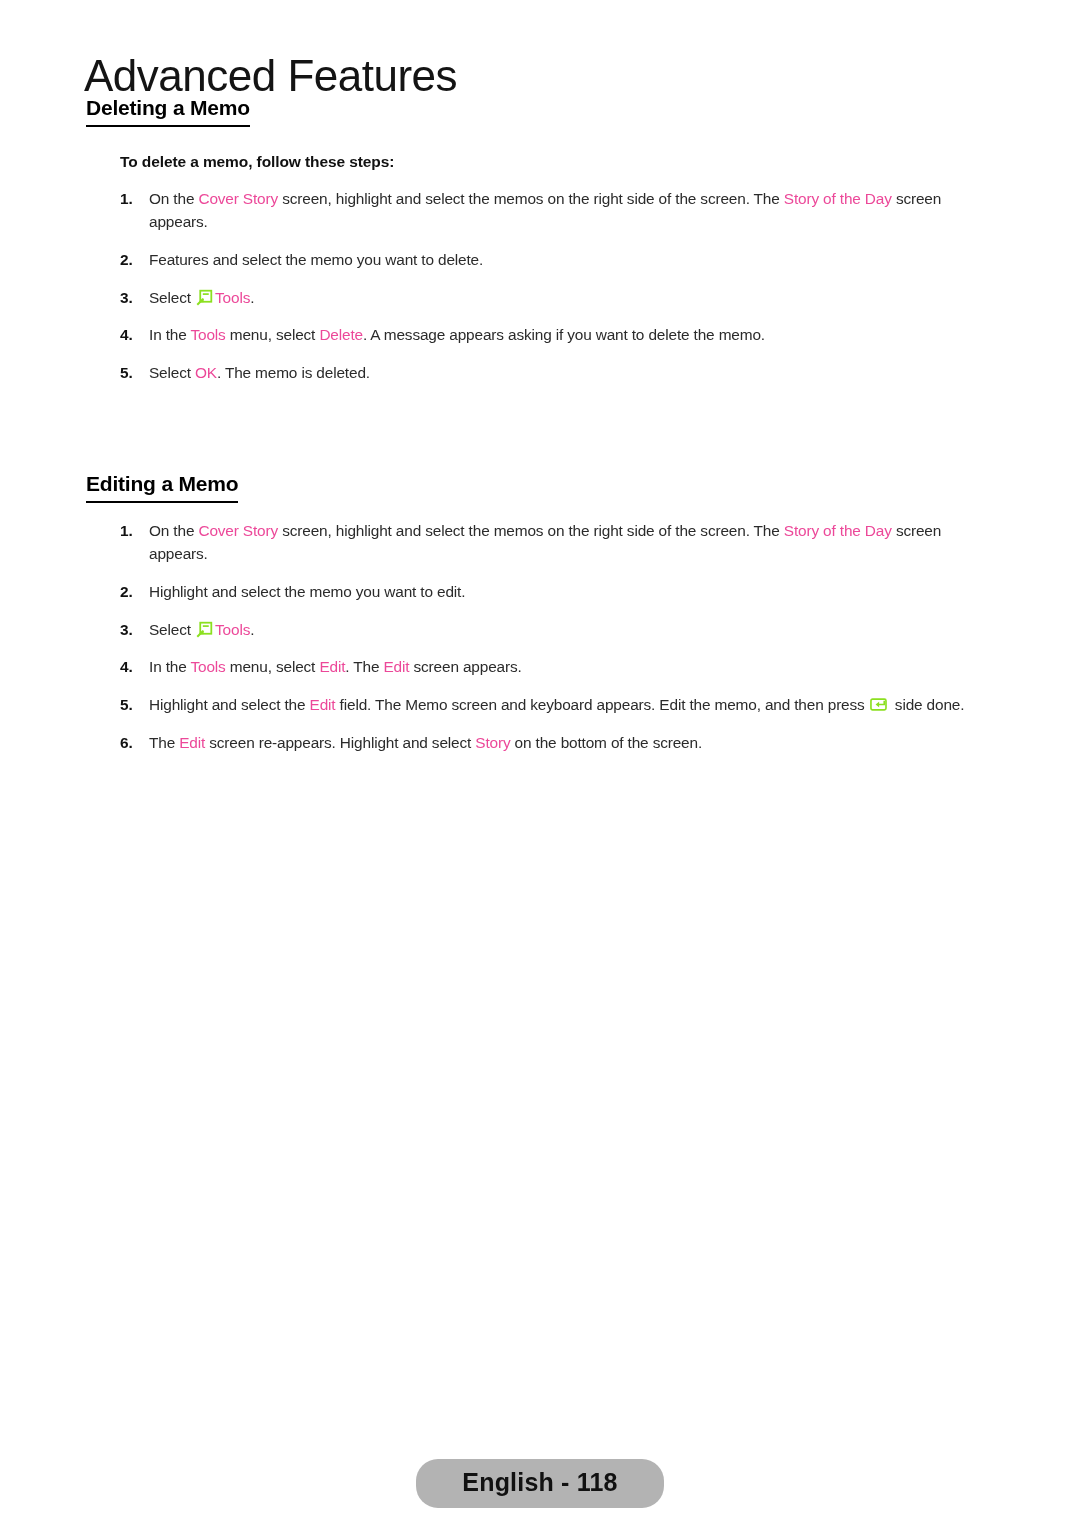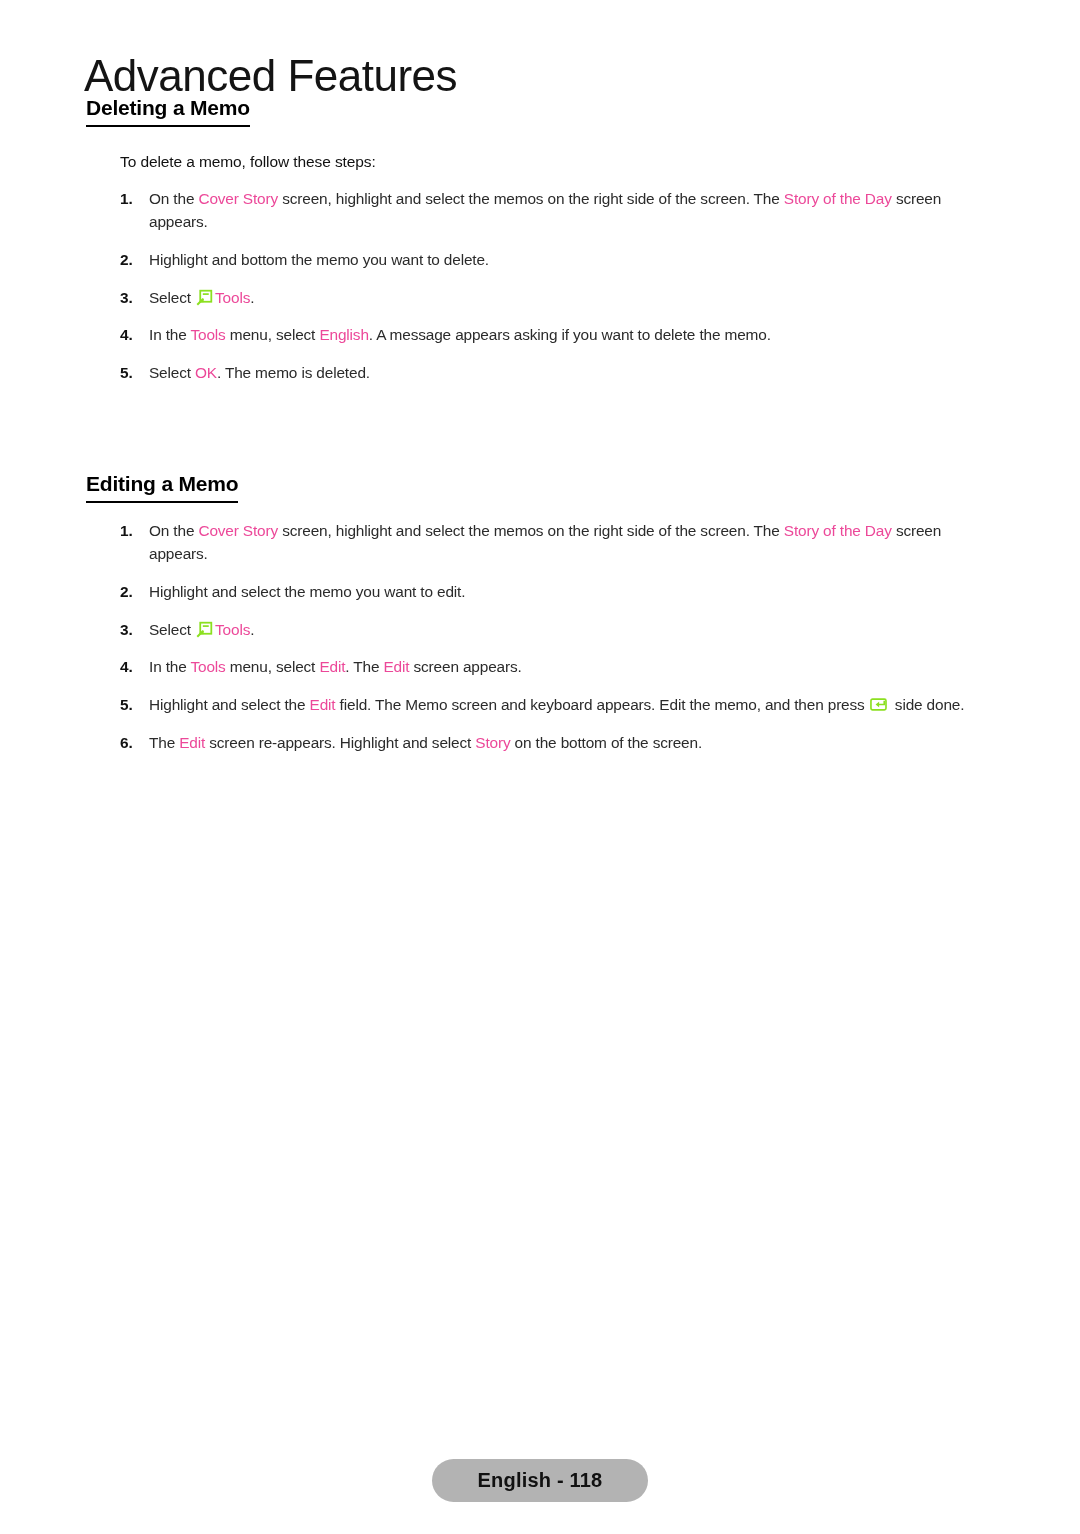--- a/index.html
+++ b/index.html
@@ -56,21 +56,21 @@
     letter-spacing: -0.2px;
     padding-bottom: 5px;
     border-bottom: 2px solid #000000;
     line-height: 1.15;
   }
 
   .section-lead {
     margin-left: 120px;
     margin-top: 26px;
     font-size: 15.5px;
-    font-weight: normal;
+    font-weight: bold;
     color: #111111;
     letter-spacing: -0.1px;
   }
 
   
   .steps {
     margin: 0;
     padding: 0;
     list-style: none;
     margin-top: 17px;
@@ -112,48 +112,48 @@
     position: absolute;
     left: 0;
     top: 1459px;
     width: 1080px;
     display: flex;
     justify-content: center;
   }
   .page-pill {
     background: #b3b3b3;
     color: #111111;
-    font-size: 20px;
+    font-size: 25px;
     font-weight: bold;
     letter-spacing: 0.2px;
     border-radius: 22px;
     padding: 10px 46px 11px 46px;
     line-height: 1.1;
   }
 </style>
 </head>
 <body>
 
 <div class="page">
 
   <div class="chapter-title">Advanced Features</div>
 
   <div class="section" id="section-0">
     <div class="section-heading">Deleting a Memo</div>
     <div class="section-lead">To delete a memo, follow these steps:</div>
     <ol class="steps">
         <li class="step"><span class="step-num">1.</span><span>On the </span><span class="lnk">Cover Story</span><span> screen, highlight and select the memos on the right side of the screen. The </span><span class="lnk">Story of the Day</span><span> screen appears.</span></li>
-        <li class="step"><span class="step-num">2.</span><span>Highlight and bottom the memo you want to delete.</span></li>
+        <li class="step"><span class="step-num">2.</span><span>Features and select the memo you want to delete.</span></li>
         <li class="step"><span class="step-num">3.</span><span>Select </span><svg viewBox="0 0 20 20" class="icon-inline tools-icon">
             <rect x="5" y="2" width="13" height="13" fill="none" stroke="#8CE020" stroke-width="2.1"></rect>
             <rect x="8" y="5" width="7" height="2" fill="#8CE020"></rect>
             <path d="M1.5 18.5 L9 11 L9 15.5 L5 15.5 Z" fill="#8CE020"></path>
             <path d="M1.5 18.5 L8.5 11.5" stroke="#8CE020" stroke-width="2.4"></path>
           </svg><span class="lnk">Tools</span><span>.</span></li>
-        <li class="step"><span class="step-num">4.</span><span>In the </span><span class="lnk">Tools</span><span> menu, select </span><span class="lnk">English</span><span>. A message appears asking if you want to delete the memo.</span></li>
+        <li class="step"><span class="step-num">4.</span><span>In the </span><span class="lnk">Tools</span><span> menu, select </span><span class="lnk">Delete</span><span>. A message appears asking if you want to delete the memo.</span></li>
         <li class="step"><span class="step-num">5.</span><span>Select </span><span class="lnk">OK</span><span>. The memo is deleted.</span></li>
       </ol>
   </div>
 
   <div class="section" id="section-1">
     <div class="section-heading">Editing a Memo</div>
     <ol class="steps">
         <li class="step"><span class="step-num">1.</span><span>On the </span><span class="lnk">Cover Story</span><span> screen, highlight and select the memos on the right side of the screen. The </span><span class="lnk">Story of the Day</span><span> screen appears.</span></li>
         <li class="step"><span class="step-num">2.</span><span>Highlight and select the memo you want to edit.</span></li>
         <li class="step"><span class="step-num">3.</span><span>Select </span><svg viewBox="0 0 20 20" class="icon-inline tools-icon">

